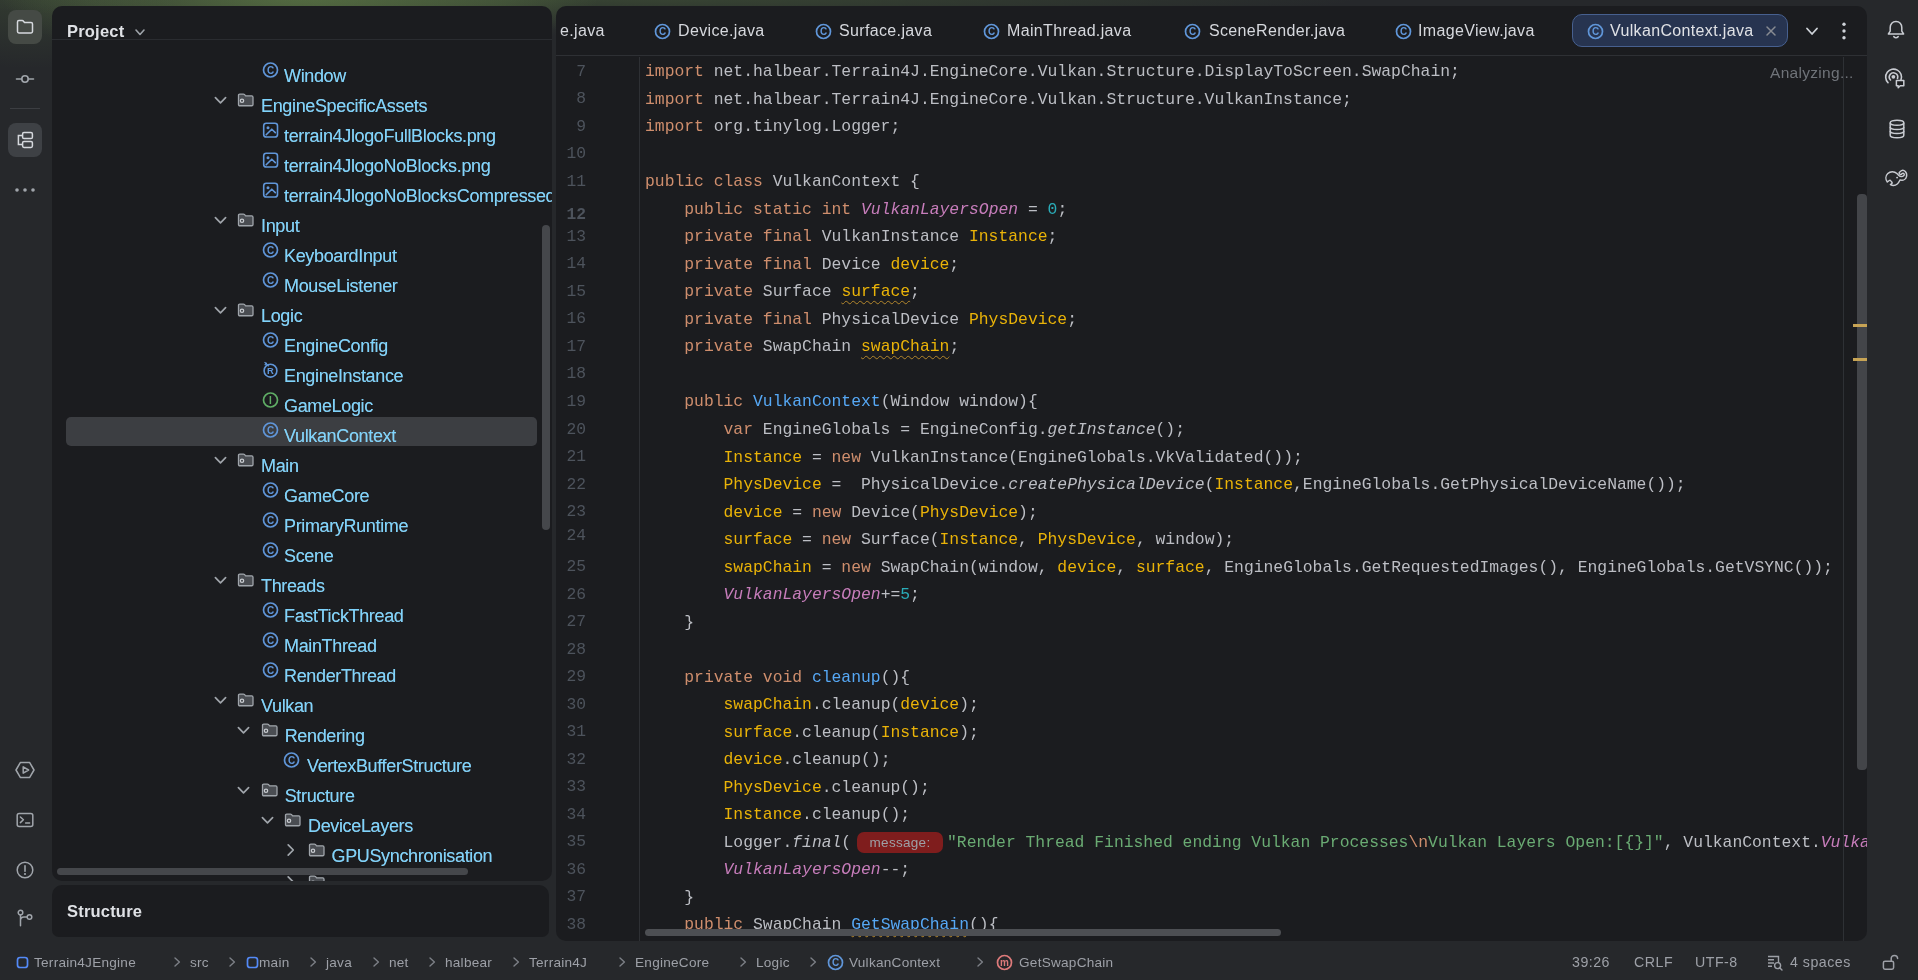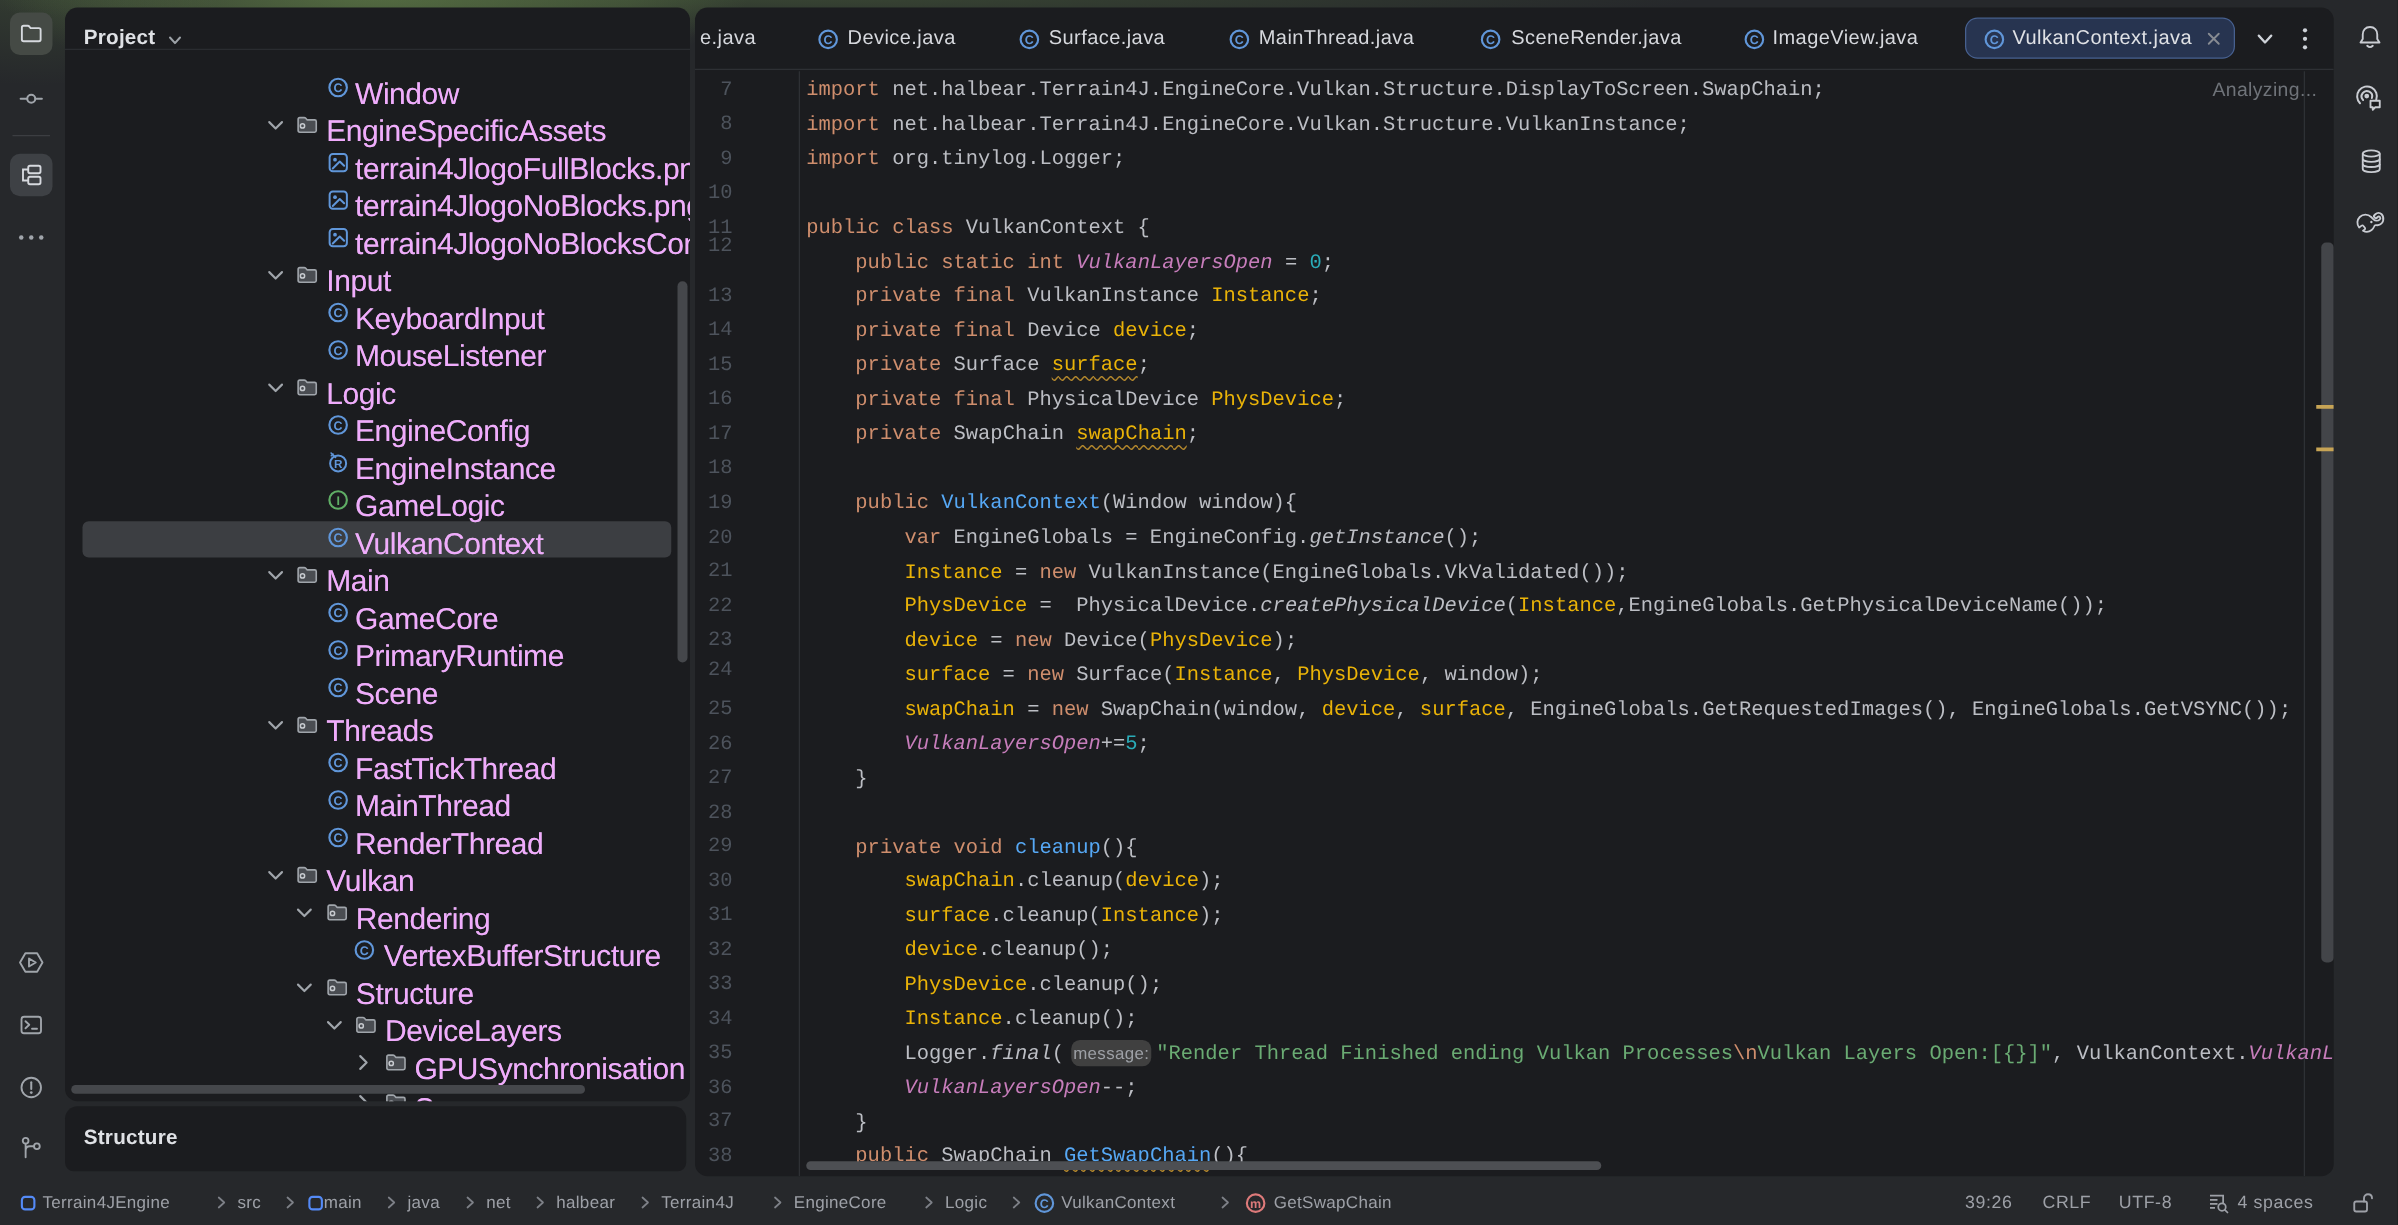--- a/index.html
+++ b/index.html
@@ -11,41 +11,41 @@
     radial-gradient(ellipse 1000px 50px at 650px -6px, rgba(104,144,72,0.30), rgba(104,144,72,0) 72%),
     radial-gradient(ellipse 210px 130px at 30px -25px, rgba(100,135,72,0.26), rgba(100,135,72,0) 72%);
 }
 .card { position:absolute; background:#1b1c1f; border-radius:10px; }
 #projcard { left:52px; top:6px; width:500px; height:875px; overflow:hidden; }
 #editcard { left:556px; top:6px; width:1311px; height:935px; overflow:hidden; }
 #structcard { left:52px; top:885px; width:497px; height:52px; border-radius:10px 10px 7px 7px; overflow:hidden; }
 #projhead { position:absolute; left:0; top:0; width:100%; height:34px; border-bottom:1px solid #2a2c30; }
 #projhead .t { position:absolute; left:15px; top:25px; font-size:16.5px; font-weight:700; color:#dfe1e5; transform:translateY(-50%); letter-spacing:0.2px; }
 .row { position:absolute; height:30px; width:100%; }
-.row .lbl { position:absolute; top:calc(50% - 2px); transform:translateY(-50%); font-size:24px; color:#f0abfc; white-space:nowrap; letter-spacing:-0.35px; text-shadow:0 0 0.4px rgba(206,209,215,0.55); }
+.row .lbl { position:absolute; top:calc(50% - 2px); transform:translateY(-50%); font-size:18px; color:#7dd3fc; white-space:nowrap; letter-spacing:-0.35px; text-shadow:0 0 0.4px rgba(206,209,215,0.55); }
 .row svg { position:absolute; top:50%; transform:translateY(-50%); }
 #selrow { position:absolute; left:14px; top:411px; width:471px; height:29px; background:#3c3e42; border-radius:5px; }
 .tabtxt { position:absolute; top:25px; transform:translateY(-50%); font-size:16px; letter-spacing:0.35px; color:#d6d8dd; white-space:nowrap; }
 #tabsel { position:absolute; left:1016px; top:7.5px; width:216px; height:33.5px; background:#273450; border:1px solid #47608f; border-radius:10px; }
 #tabborder { position:absolute; left:0; top:49px; width:100%; height:1px; background:#2e3034; }
 .ln { position:absolute; left:0; width:30px; text-align:right; font-family:"Liberation Mono", monospace; font-size:16.3px; color:#4d535c; }
 #gutsep { position:absolute; left:83px; top:51px; bottom:0; width:1px; background:#2e3034; }
 #guide { position:absolute; left:1287px; top:51px; bottom:0; width:1px; background:#2e3135; }
 pre#code { position:absolute; left:89px; top:52.3px; font-family:"Liberation Mono", monospace;
   font-size:16.37px; line-height:27.52px; color:#bcbec4; white-space:pre; }
 .kw { color:#cf8e6d; }
 .fld { color:#eab308; }
 .sfld { color:#c77dbb; font-style:italic;text-align:right; }
 .num { color:#2aacb8; }
 .str { color:#6aab73; }
 .esc { color:#cf8e6d; }
 .dec { color:#56a8f5; }
 .ita { font-style:italic; }
 .wavy { text-decoration:underline; text-decoration-style:wavy; text-decoration-color:#b3872c; text-decoration-thickness:1px; text-underline-offset:4px; }
-.chip { display:inline-block; width:64px; margin-left:-4px; margin-right:4px; height:21px; background:#404040; border-radius:7px;
+.chip { display:inline-block; width:86px; margin-left:-4px; margin-right:4px; height:21px; background:#7f1d1d; border-radius:7px;
   font-family:"Liberation Sans", sans-serif; font-size:13.5px; color:#9da0a6; text-align:center;
   line-height:21px; vertical-align:baseline; font-style:normal; letter-spacing:0.3px; }
 .sb { position:absolute; background:#45474b; border-radius:4px; }
 .bc { position:absolute; top:962px; transform:translateY(-50%); font-size:13.6px; letter-spacing:0.25px; color:#9da0a7; white-space:nowrap; }
 .bcr { font-size:14.2px !important; letter-spacing:0.5px !important; }
 #analyzing { position:absolute; left:1214px; top:67px; transform:translateY(-50%); font-size:15.5px; color:#6f7379; letter-spacing:0.3px; }
 </style>
 </head>
 <body>
 <div id="greenglow"></div>
@@ -384,21 +384,21 @@
         <circle cx="6" cy="16.8" r="1.7" fill="#ced2d8"></circle>
       </svg>
     </div>
   <div id="tabborder"></div>
   <div id="gutter">
       <div class="ln" style="top:51.74px;height:27.52px;line-height:27.52px;">7</div>
 <div class="ln" style="top:79.25999999999999px;height:27.52px;line-height:27.52px;">8</div>
 <div class="ln" style="top:106.77999999999999px;height:27.52px;line-height:27.52px;">9</div>
 <div class="ln" style="top:134.3px;height:27.52px;line-height:27.52px;">10</div>
 <div class="ln" style="top:161.82px;height:27.52px;line-height:27.52px;text-align:right;">11</div>
-<div class="ln" style="top:177px;height:27.52px;line-height:27.52px;">12</div>
+<div class="ln" style="top:195px;height:27.52px;line-height:27.52px;font-weight:bold;">12</div>
 <div class="ln" style="top:216.86px;height:27.52px;line-height:27.52px;">13</div>
 <div class="ln" style="top:244.38px;height:27.52px;line-height:27.52px;">14</div>
 <div class="ln" style="top:271.9px;height:27.52px;line-height:27.52px;">15</div>
 <div class="ln" style="top:299.42px;height:27.52px;line-height:27.52px;">16</div>
 <div class="ln" style="top:326.94px;height:27.52px;line-height:27.52px;">17</div>
 <div class="ln" style="top:354.46px;height:27.52px;line-height:27.52px;">18</div>
 <div class="ln" style="top:381.98px;height:27.52px;line-height:27.52px;">19</div>
 <div class="ln" style="top:409.5px;height:27.52px;line-height:27.52px;">20</div>
 <div class="ln" style="top:437.02px;height:27.52px;line-height:27.52px;">21</div>
 <div class="ln" style="top:464.54px;height:27.52px;line-height:27.52px;">22</div>

